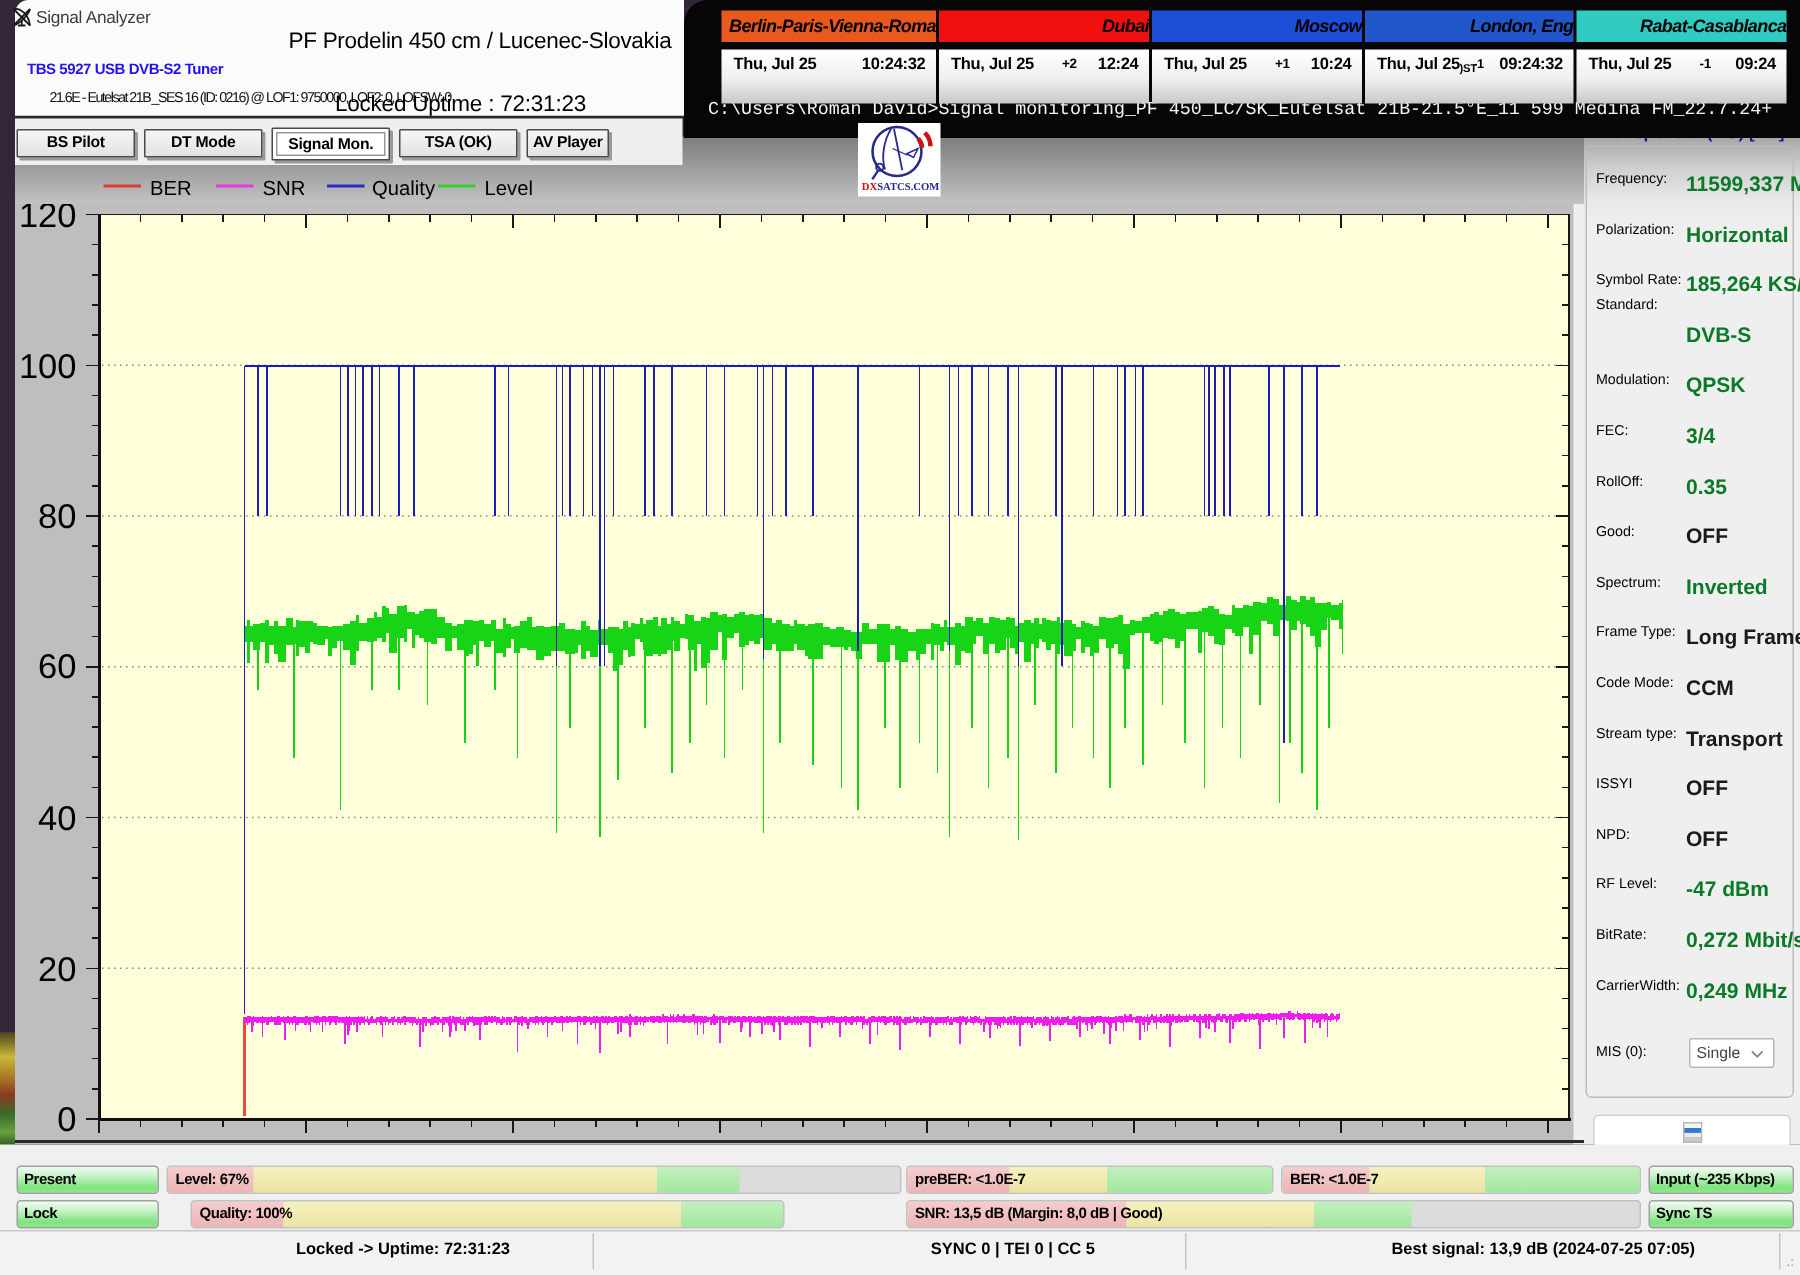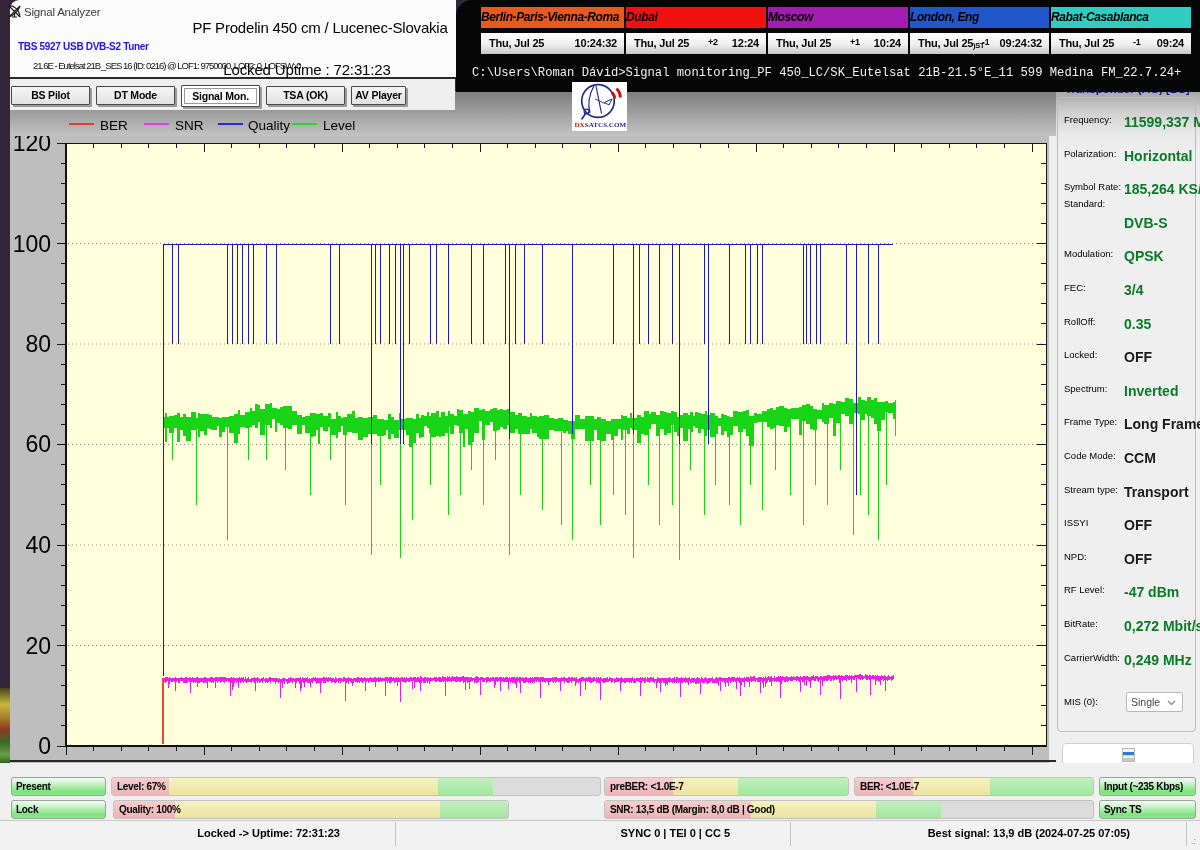--- a/index.html
+++ b/index.html
@@ -20,22 +20,22 @@
 #tbs{left:8px;top:41px;font-size:10px;font-weight:bold;color:#2212ee;white-space:nowrap;letter-spacing:-0.3px}
 #sat{left:23px;top:60px;font-size:9.5px;font-weight:normal;letter-spacing:-1px;color:#111;white-space:nowrap}
 .big{width:446px;text-align:center;color:#000;white-space:nowrap}
 #big1{left:87px;top:19px;font-size:15px;letter-spacing:-0.2px}
 #big2{left:77px;top:41px;font-size:15.5px;letter-spacing:-0.2px}
 #big3{left:74px;top:61px;font-size:15px;letter-spacing:-0.15px}
 .tab{top:86px;height:19px;background:linear-gradient(180deg,#f6f6f6,#e2e2e2);border:1px solid #4a4a4a;box-shadow:2px 2px 0 rgba(96,96,96,.6);font-size:10.5px;letter-spacing:-0.2px;font-weight:bold;text-align:center;line-height:17px;color:#000;border-radius:1px}
 .tab.active{background:#fff;top:85px;height:22px;line-height:20px;box-shadow:2px 2px 0 rgba(96,96,96,.6);outline:1px solid #999;outline-offset:-4px}
 .leg{top:118px;font-size:13.5px;color:#000}
 .dash{top:123px;width:25px;height:2px}
-.clkh{top:7px;height:21px;font-size:12px;letter-spacing:-0.4px;font-weight:bold;font-style:italic;text-align:left;line-height:20px;color:#000}
-.clkd{top:33px;height:21px;background:linear-gradient(180deg,#ffffff,#efefef 55%,#c9c9c9);font-size:11px;letter-spacing:-0.2px;font-weight:bold;color:#000;line-height:21px}
+.clkh{top:7px;height:21px;font-size:12px;letter-spacing:-0.4px;font-weight:bold;font-style:italic;text-align:right;line-height:20px;color:#000}
+.clkd{top:33px;height:36px;background:linear-gradient(180deg,#ffffff,#efefef 55%,#c9c9c9);font-size:11px;letter-spacing:-0.2px;font-weight:bold;color:#000;line-height:21px}
 .clkd .dt{position:absolute;left:8px}
 .clkd .tm{position:absolute;right:7px}
 .sup{position:absolute;font-size:9px;top:-1px;font-weight:bold}
 .plabel{left:1064px;width:60px;font-size:9.5px;color:#000;white-space:nowrap}
 .pval{left:1124px;width:74px;font-size:14px;font-weight:bold;white-space:nowrap}
 .gv{color:#0a7a28}.bv{color:#1a1a1a}
 .gbtn{height:19px;background:linear-gradient(180deg,#f2fcf2,#c8f2c8 35%,#7ee47e 80%,#8ae88a);border:1px solid #a0a0a0;border-radius:3px;font-size:10px;letter-spacing:-0.3px;font-weight:bold;padding-left:4px;line-height:17px;color:#000}
 .meter{height:19px;border:1px solid #c2c2c2;border-radius:3px;background:#dcdcdc;overflow:hidden}
 .meter span{position:absolute;left:5px;top:3px;font-size:10px;letter-spacing:-0.3px;font-weight:bold;color:#000;white-space:nowrap}
 .seg{position:absolute;top:0;height:19px}
@@ -111,21 +111,21 @@
 <div class="abs plabel" style="top:181px">Symbol Rate:</div>
 <div class="abs pval gv" style="top:181px">185,264 KS/s</div>
 <div class="abs plabel" style="top:198px">Standard:</div>
 <div class="abs pval gv" style="top:215px">DVB-S</div>
 <div class="abs plabel" style="top:248px">Modulation:</div>
 <div class="abs pval gv" style="top:248px">QPSK</div>
 <div class="abs plabel" style="top:282px">FEC:</div>
 <div class="abs pval gv" style="top:282px">3/4</div>
 <div class="abs plabel" style="top:316px">RollOff:</div>
 <div class="abs pval gv" style="top:316px">0.35</div>
-<div class="abs plabel" style="top:349px">Locked:</div>
+<div class="abs plabel" style="top:349px">Good:</div>
 <div class="abs pval bv" style="top:349px">OFF</div>
 <div class="abs plabel" style="top:383px">Spectrum:</div>
 <div class="abs pval gv" style="top:383px">Inverted</div>
 <div class="abs plabel" style="top:416px">Frame Type:</div>
 <div class="abs pval bv" style="top:416px">Long Frame</div>
 <div class="abs plabel" style="top:450px">Code Mode:</div>
 <div class="abs pval bv" style="top:450px">CCM</div>
 <div class="abs plabel" style="top:484px">Stream type:</div>
 <div class="abs pval bv" style="top:484px">Transport</div>
 <div class="abs plabel" style="top:517px">ISSYI</div>
@@ -153,21 +153,21 @@
   </div>
 <div class="abs" id="bottom"></div>
 <div class="abs gbtn" style="left:11px;top:777px;width:95px">Present</div>
 <div class="abs gbtn" style="left:11px;top:800px;width:95px">Lock</div>
 <div class="abs meter" style="left:111px;top:777px;width:490px">
     <div class="seg segp" style="left:0px;width:57px"></div>
     <div class="seg segy" style="left:57px;width:269px"></div>
     <div class="seg segg" style="left:326px;width:55px"></div>
     <span>Level: 67%</span>
   </div>
-<div class="abs meter" style="left:113px;top:800px;width:396px">
+<div class="abs meter" style="left:127px;top:800px;width:396px">
     <div class="seg segp" style="left:0px;width:61px"></div>
     <div class="seg segy" style="left:61px;width:265px"></div>
     <div class="seg segg" style="left:326px;width:164px"></div>
     <span>Quality: 100%</span>
   </div>
 <div class="abs meter" style="left:604px;top:777px;width:245px">
     <div class="seg segp" style="left:0px;width:68px"></div>
     <div class="seg segy" style="left:68px;width:65px"></div>
     <div class="seg segg" style="left:133px;width:112px"></div>
     <span>preBER: &lt;1.0E-7</span>
@@ -191,21 +191,21 @@
 <div class="abs sbtxt" style="left:450px;width:280px">SYNC 0 | TEI 0 | CC 5</div>
 <div class="abs sbtxt" style="left:850px;width:280px">Best signal: 13,9 dB (2024-07-25 07:05)</div>
 <div class="abs sbsep" style="left:395px"></div>
 <div class="abs sbsep" style="left:790px"></div>
 <div class="abs sbsep" style="left:1186px"></div>
 <div class="abs" style="left:1191px;top:836px;font-size:9px;color:#888">.:</div>
 <div class="abs" id="blackbar"></div>
 <div class="abs" id="term">C:\Users\Roman Dávid&gt;Signal monitoring_PF 450_LC/SK_Eutelsat 21B-21.5°E_11 599 Medina FM_22.7.24+</div>
 <div class="abs clkh" style="left:481px;width:143px;background:#e7591d">Berlin-Paris-Vienna-Roma</div>
 <div class="abs clkh" style="left:626px;width:140px;background:#f01010">Dubai</div>
-<div class="abs clkh" style="left:768px;width:140px;background:#a21caf">Moscow</div>
+<div class="abs clkh" style="left:768px;width:140px;background:#1d4ed8">Moscow</div>
 <div class="abs clkh" style="left:910px;width:139px;background:#2257cb">London, Eng</div>
 <div class="abs clkh" style="left:1051px;width:140px;background:#30ccc2">Rabat-Casablanca</div>
 <div class="abs clkd" style="left:481px;width:143px">
     <span class="dt">Thu, Jul 25</span>
     <span class="tm">10:24:32</span>
   </div>
 <div class="abs clkd" style="left:626px;width:140px">
     <span class="dt">Thu, Jul 25</span>
     <span class="sup" style="left:82px">+2</span>
     <span class="tm">12:24</span>

